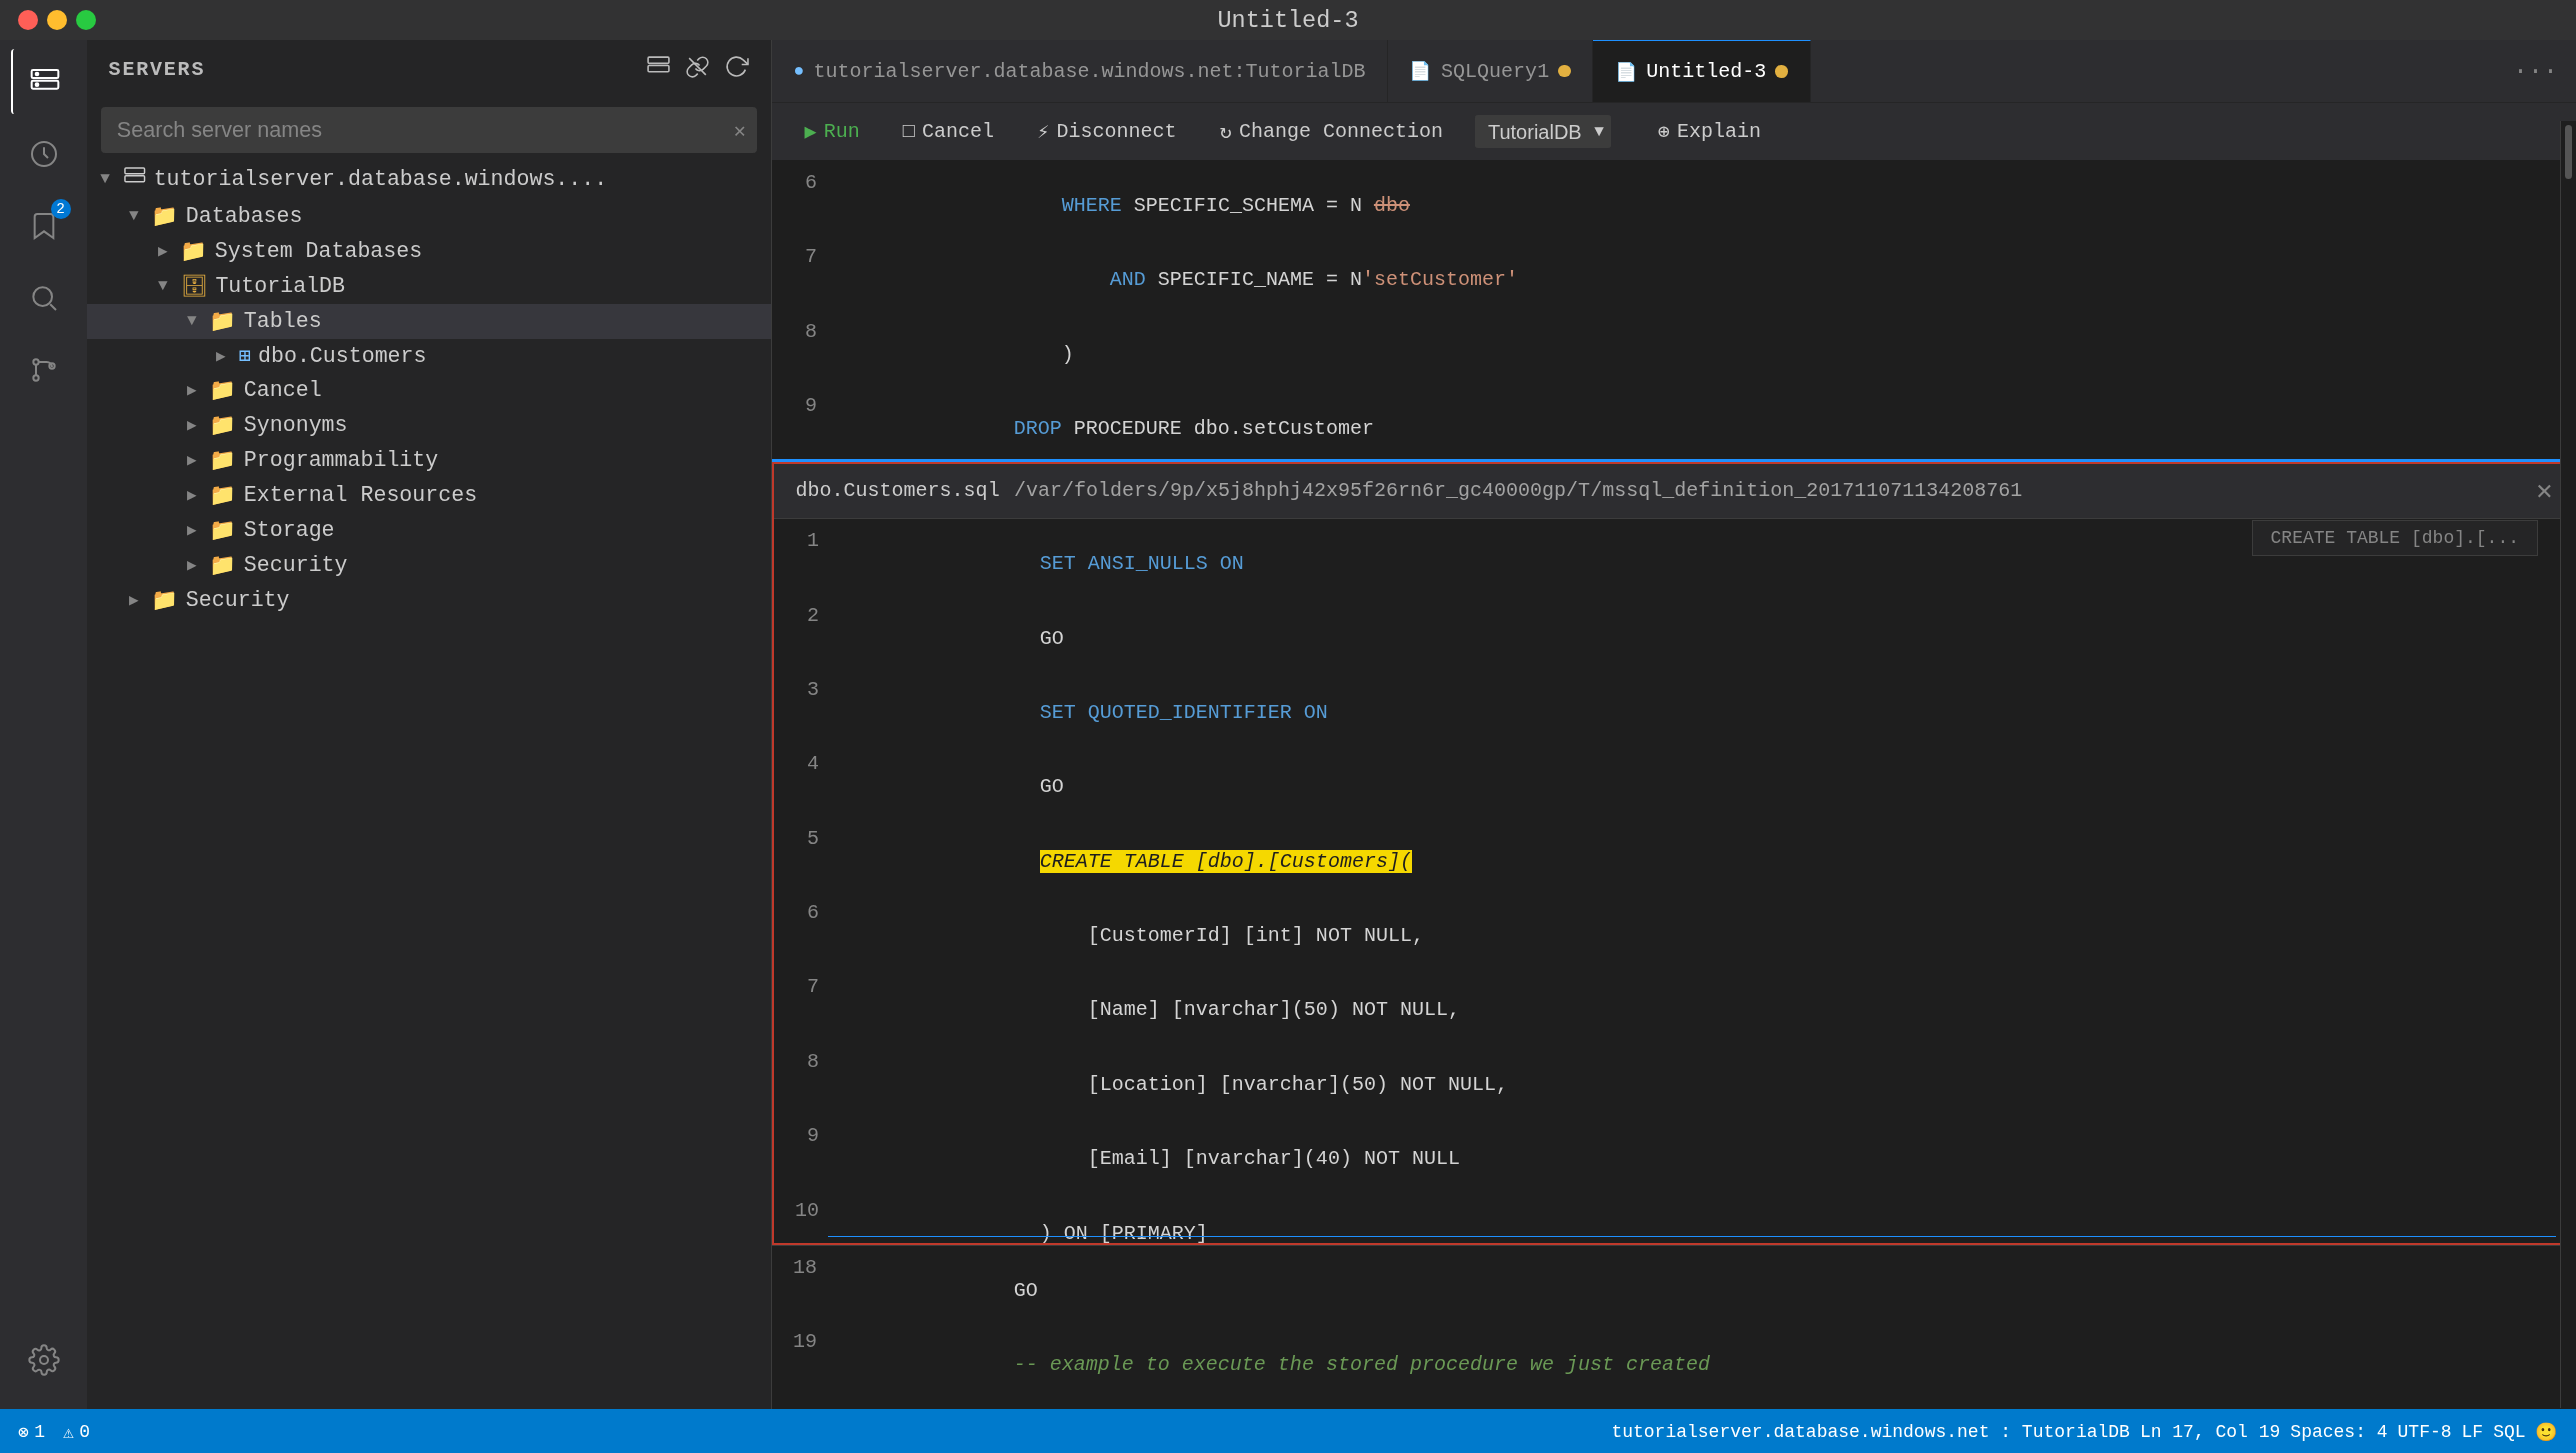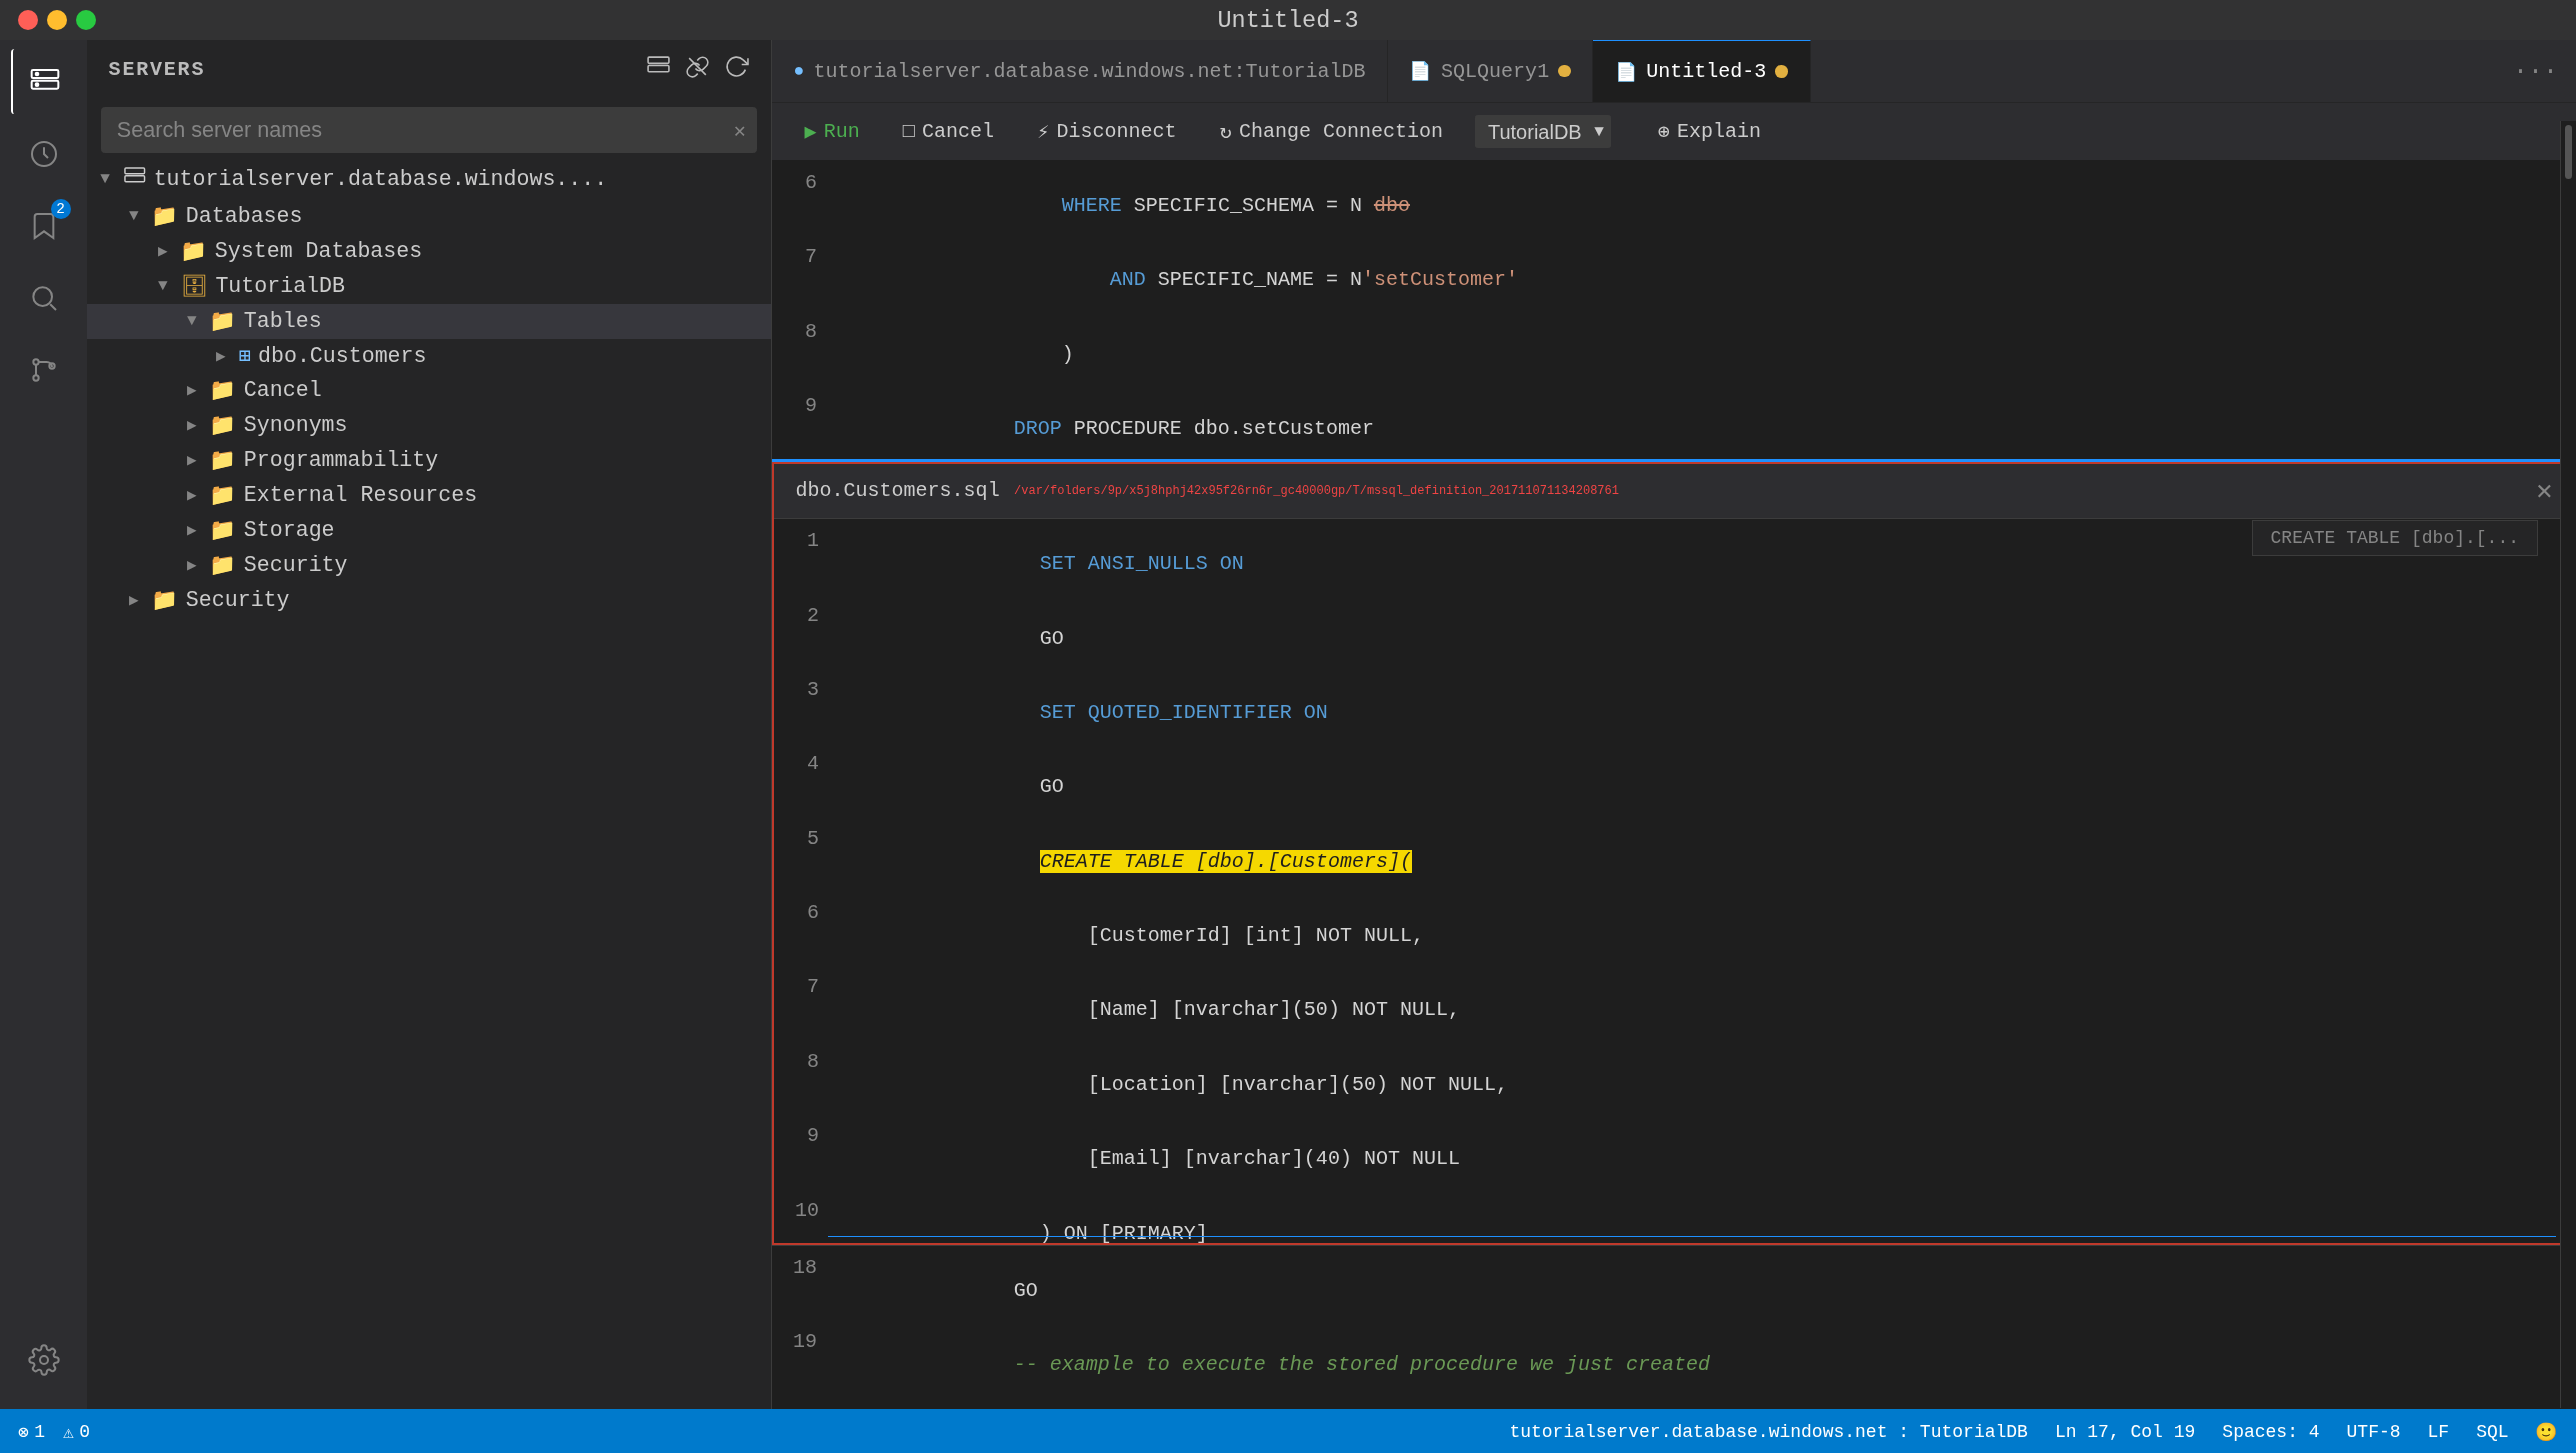--- a/index.html
+++ b/index.html
@@ -341,21 +341,21 @@
     }
     .status-left {
       display: flex;
       align-items: center;
       gap: 18px;
     }
     .status-right {
       margin-left: auto;
       display: flex;
       align-items: center;
-      gap: 27px;
+      gap: 10px;
     }
     .status-item {
       display: flex;
       align-items: center;
       gap: 5.4px;
     }
   </style>
 </head>
 <body>
 
@@ -615,21 +615,21 @@
 
         </div>
       </div>
 
       <div style="height:2.7px; background:#1e90ff; flex-shrink:0;"></div>
 
       <div style="flex:1; border:2.7px solid #c0392b; background:#1e1e1e; display:flex; flex-direction:column; overflow:hidden; position:relative;">
 
         <div style="background:#2d2d30; padding:10.8px 21.6px; display:flex; align-items:center; gap:14.4px; border-bottom:0.9px solid #3c3c3c; flex-shrink:0;">
           <span style="font-size:20px; color:#cccccc; font-weight:500;">dbo.Customers.sql</span>
-          <span style="font-size:12px; color:#ef4444; flex:1; overflow:hidden; text-overflow:ellipsis; white-space:nowrap;">/var/folders/9p/x5j8hphj42x95f26rn6r_gc40000gp/T/mssql_definition_201711071134208761</span>
+          <span style="font-size:20px; color:#a3a3a3; flex:1; overflow:hidden; text-overflow:ellipsis; white-space:nowrap;">/var/folders/9p/x5j8hphj42x95f26rn6r_gc40000gp/T/mssql_definition_201711071134208761</span>
           <span style="color:#858585; font-size:27px; cursor:pointer; margin-left:auto;">✕</span>
         </div>
 
         <div style="position:absolute; right:36px; top:56px; background:#252526; color:#858585; font-size:18px; padding:7.2px 18px; border:0.9px solid #3c3c3c; z-index:5; white-space:nowrap;">CREATE TABLE [dbo].[...</div>
 
         <div style="flex:1; overflow-y:auto;">
           <div class="code-lines">
 
             <div class="code-line">
               <span class="line-number">1</span>

